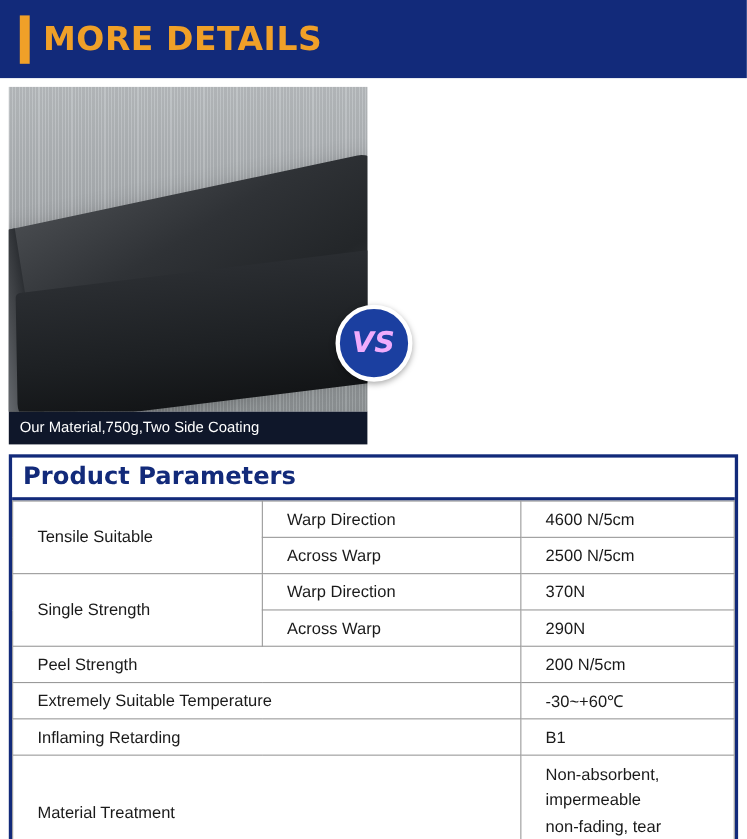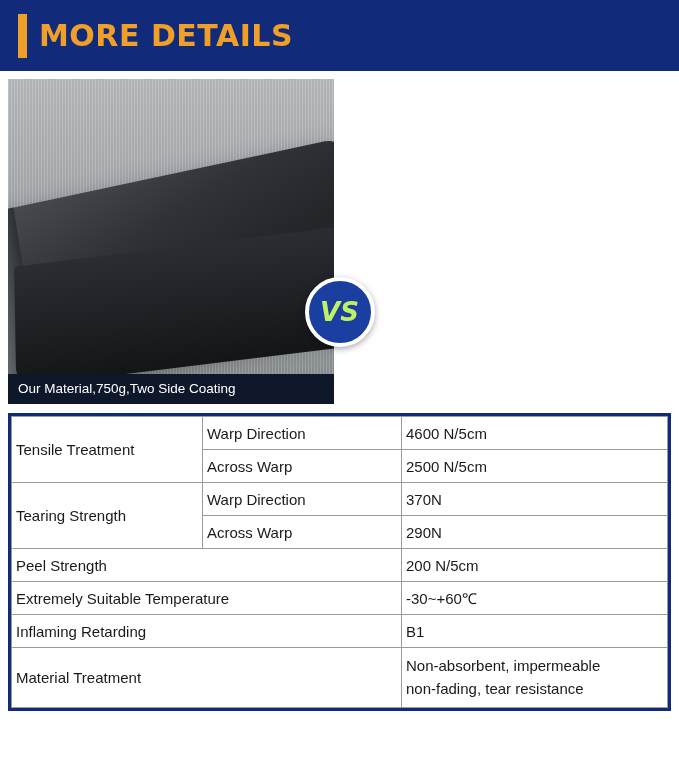--- a/index.html
+++ b/index.html
@@ -146,21 +146,21 @@
   .vs-badge {
     position: absolute;
     left: 50%;
     top: 206px;
     transform: translateX(-50%);
     width: 62px;
     height: 62px;
     border-radius: 50%;
     background: #1b3fa0;
     border: 4px solid #ffffff;
-    color: #bef264;
+    color: #f0abfc;
     font-size: 26px;
     font-weight: bold;
     font-style: italic;
     display: flex;
     align-items: center;
     justify-content: center;
     box-shadow: 0 2px 6px rgba(0,0,0,0.35);
     font-family: "DejaVu Sans", sans-serif;
     z-index: 5;
   }
@@ -193,21 +193,21 @@
     font-family: "DejaVu Sans", sans-serif;
   }
   table.params-table {
     border-collapse: collapse;
     width: 100%;
     font-size: 15px;
     color: #1a1a1a;
   }
   table.params-table td {
     border: 1px solid #9a9a9a;
-    padding: 6px 4px;
+    padding: 6px 22px;
     vertical-align: middle;
     height: 20px;
   }
   td.col-a { width: 182px; }
   td.col-b { width: 190px; }
   td.col-c { }
   .two-line { line-height: 1.55; }
 </style>
 </head>
 <body>
@@ -227,33 +227,34 @@
         <div class="tarp-left-fold"></div>
       </div>
       <div class="caption">Our Material,750g,Two Side Coating</div>
     </div>
 
 
     <div class="vs-badge">VS</div>
   </div>
 
   <div class="params">
+    <div class="params-title">Product Parameters</div>
     <table class="params-table">
       <tbody>
         <tr>
-          <td class="col-a" rowspan="2">Tensile Treatment</td>
+          <td class="col-a" rowspan="2">Tensile Suitable</td>
           <td class="col-b">Warp Direction</td>
           <td class="col-c">4600 N/5cm</td>
         </tr>
         <tr>
           <td class="col-b">Across Warp</td>
           <td class="col-c">2500 N/5cm</td>
         </tr>
         <tr>
-          <td class="col-a" rowspan="2">Tearing Strength</td>
+          <td class="col-a" rowspan="2">Single Strength</td>
           <td class="col-b">Warp Direction</td>
           <td class="col-c">370N</td>
         </tr>
         <tr>
           <td class="col-b">Across Warp</td>
           <td class="col-c">290N</td>
         </tr>
         <tr>
           <td class="col-a" colspan="2">Peel Strength</td>
           <td class="col-c">200 N/5cm</td>

